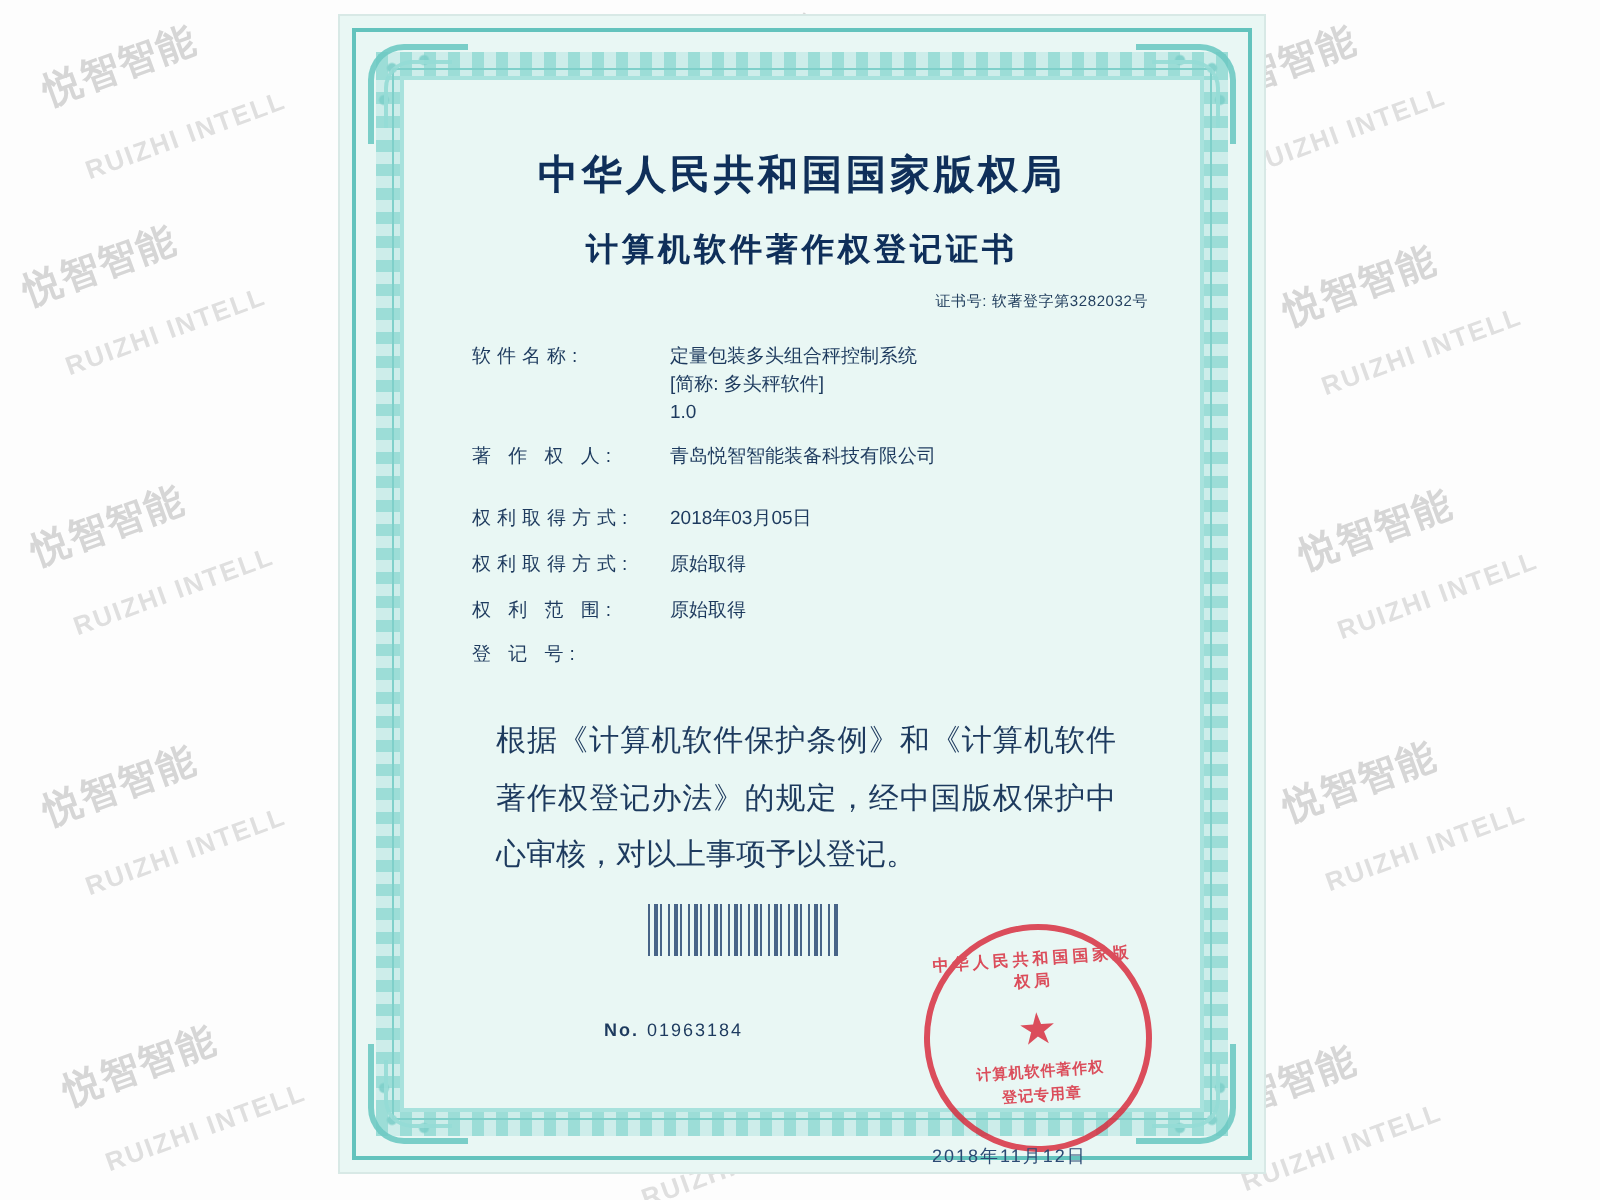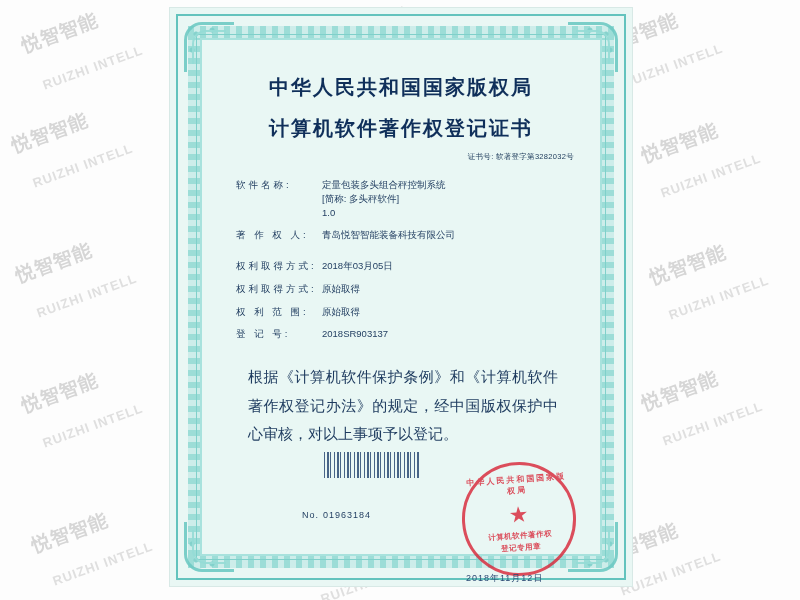--- a/index.html
+++ b/index.html
@@ -97,21 +97,21 @@
     text-align:center;
     font-size:20px;
     font-weight:bold;
     color:#0f2f5a;
     letter-spacing:2px;
     margin-top:22px;
     font-family:"DejaVu Sans", sans-serif;
   }
   .title2{
     text-align:center;
-    font-size:20px;
+    font-size:16px;
     font-weight:bold;
     color:#0f2f5a;
     letter-spacing:2px;
     margin-top:14px;
     font-family:"DejaVu Sans", sans-serif;
   }
   .certno{
     text-align:right;
     font-size:7.5px;
     color:#23405f;
@@ -125,20 +125,21 @@
     padding-left:22px;
     padding-right:10px;
   }
   .row{
     display:flex;
     align-items:flex-start;
     margin-bottom:9px;
     font-size:9.5px;
     color:#1d3a5e;
     line-height:1.45;
+    gap:13px;
   }
   .row .lbl{
     width:86px;
     flex:0 0 86px;
     letter-spacing:3px;
     color:#1d3a5e;
   }
   .row .val{
     flex:1;
     color:#1d3a5e;
@@ -204,21 +205,21 @@
     color:#2b4a74;
     letter-spacing:1px;
   }
   .serial{
     position:absolute;
     left:56px;bottom:26px;
     font-size:9px;
     color:#1d3a5e;
     letter-spacing:1px;
   }
-  .serial .no{font-weight:normal;margin-right:4px;padding-left:32px;}
+  .serial .no{font-weight:bold;margin-right:4px;padding-left:32px;}
 </style>
 </head>
 <body>
 
 <div id="page">
 
   <div class="wm-layer">
     <div class="wm" style="left:20px;top:20px;"><span class="big">悦智智能</span></div>
     <div class="wm wm2" style="left:40px;top:60px;"><span>RUIZHI INTELL</span></div>
     <div class="wm" style="left:330px;top:14px;"><span class="big">悦智智能</span></div>
@@ -294,21 +295,20 @@
           <div class="val">原始取得</div>
         </div>
 
         <div class="row">
           <div class="lbl">权 利 范 围:</div>
           <div class="val">原始取得</div>
         </div>
 
         <div class="row">
           <div class="lbl">登 记 号:</div>
-          <div class="val">2018SR903137</div>
         </div>
 
       </div>
 
       <div class="para">根据《计算机软件保护条例》和《计算机软件著作权登记办法》的规定，经中国版权保护中心审核，对以上事项予以登记。</div>
 
       <div class="barcode"></div>
 
       <div class="seal">
         <div class="arc">中华人民共和国国家版权局</div>

